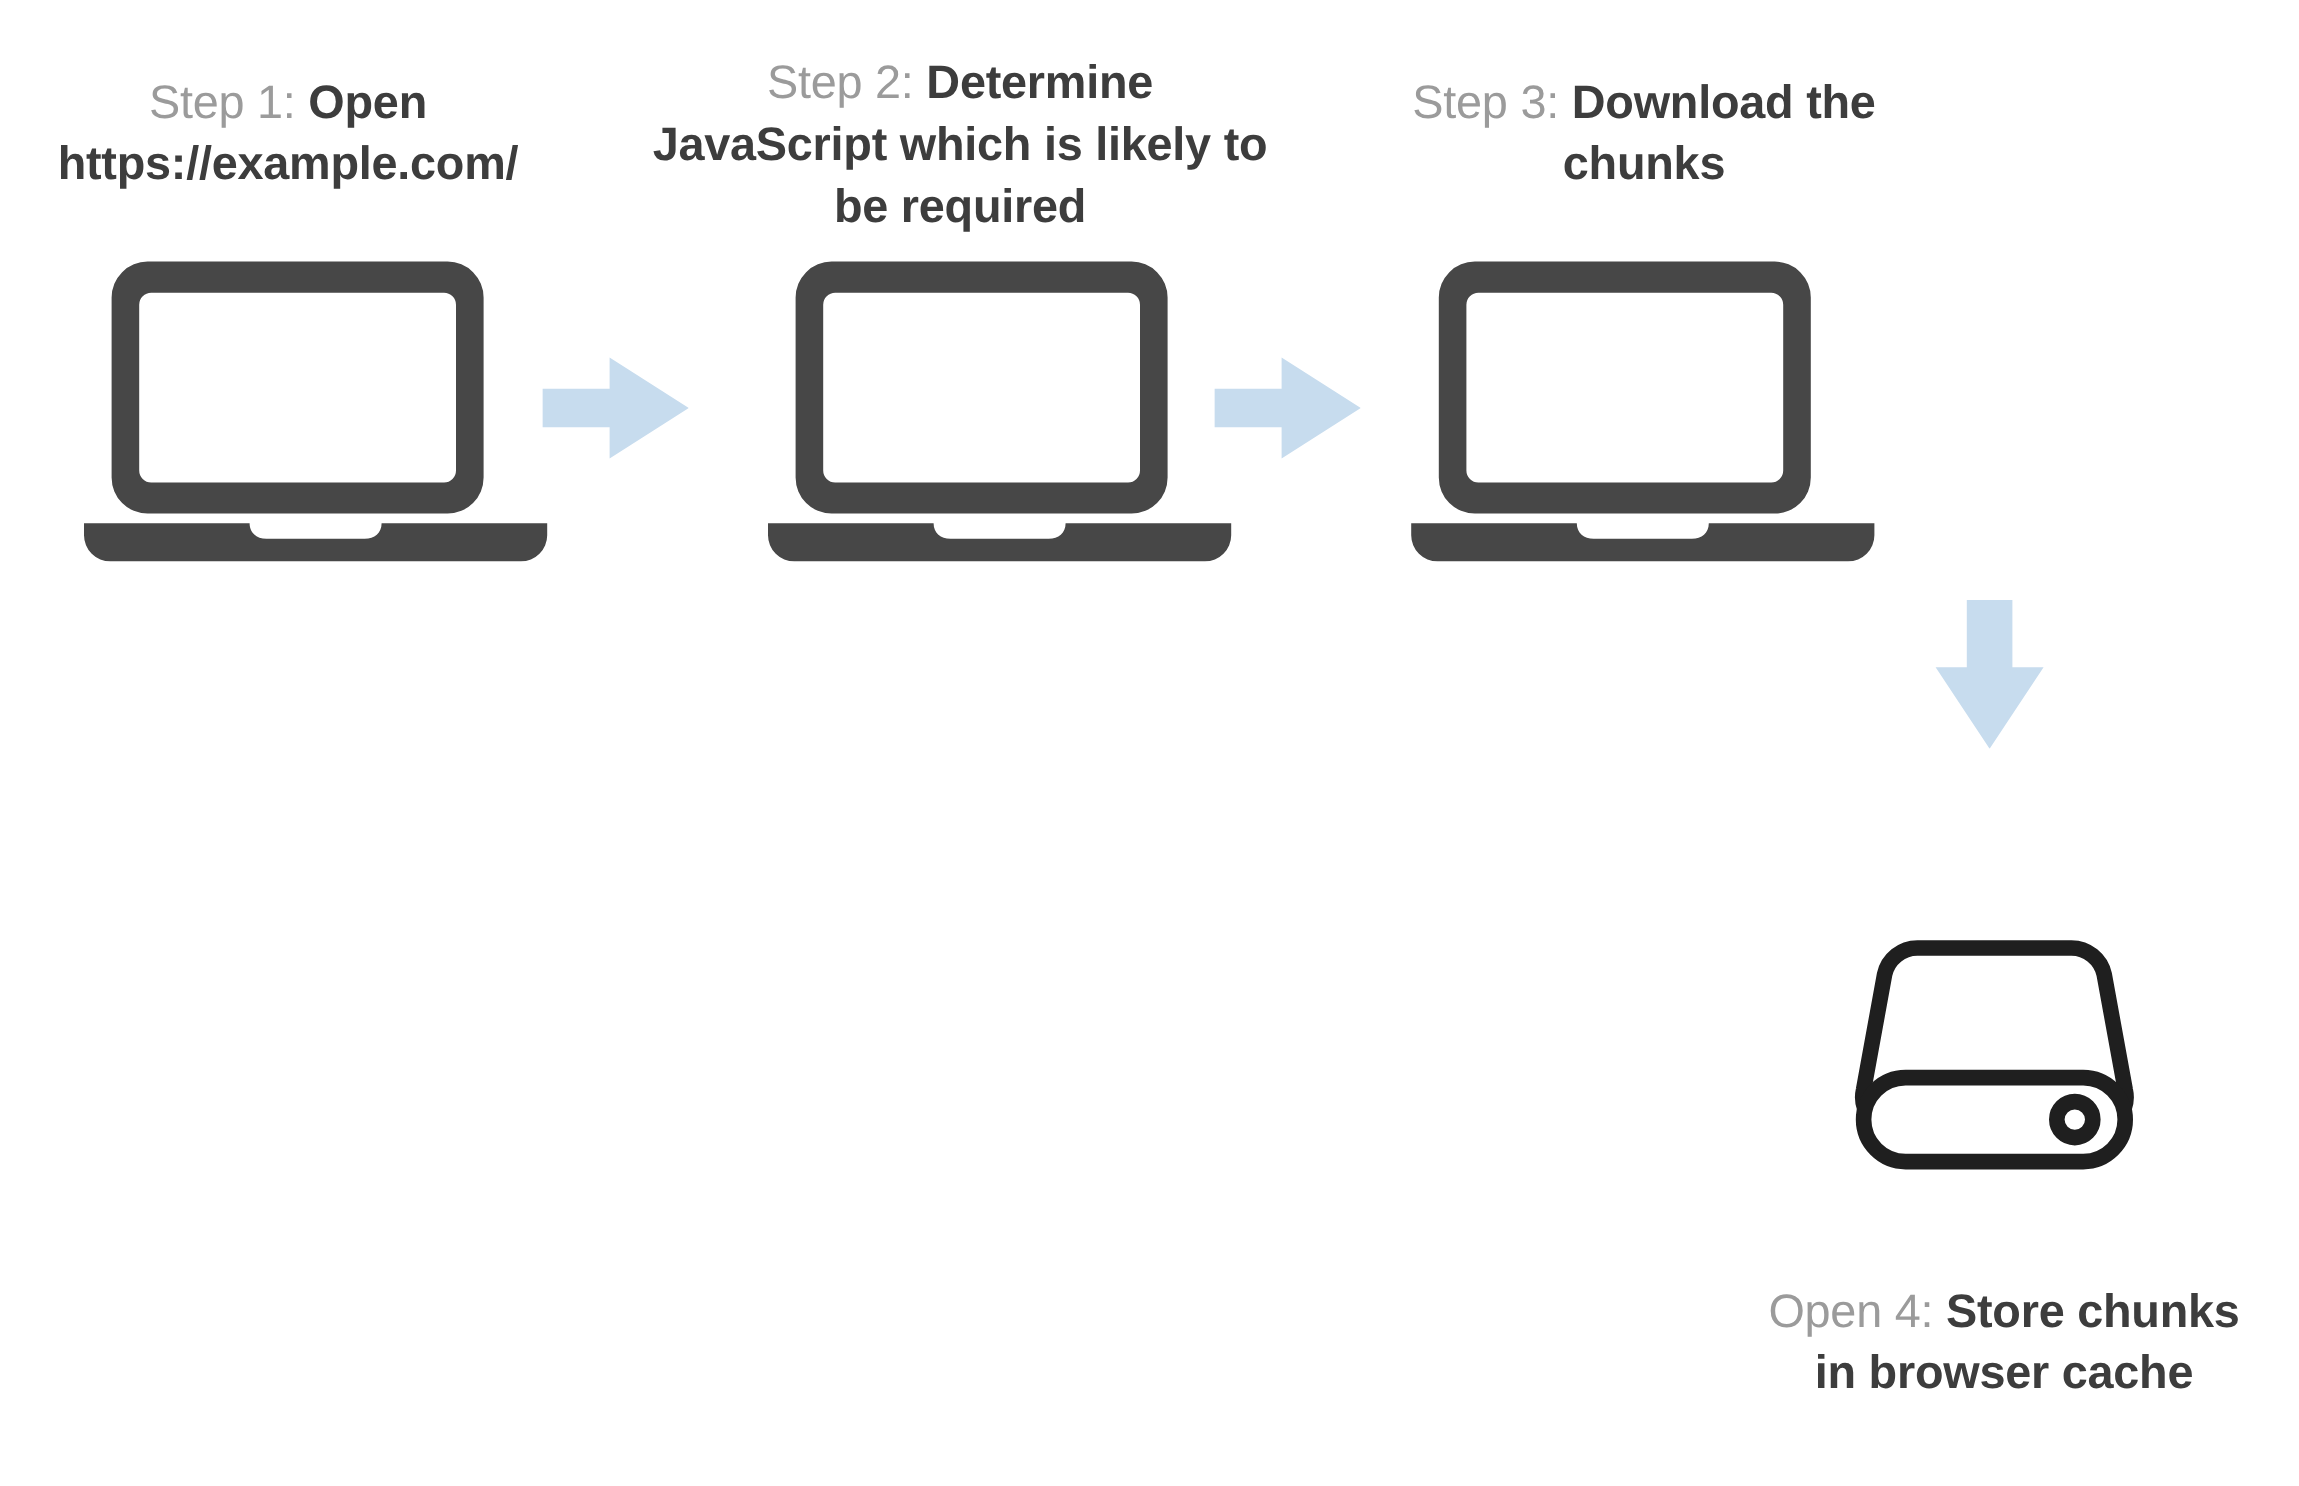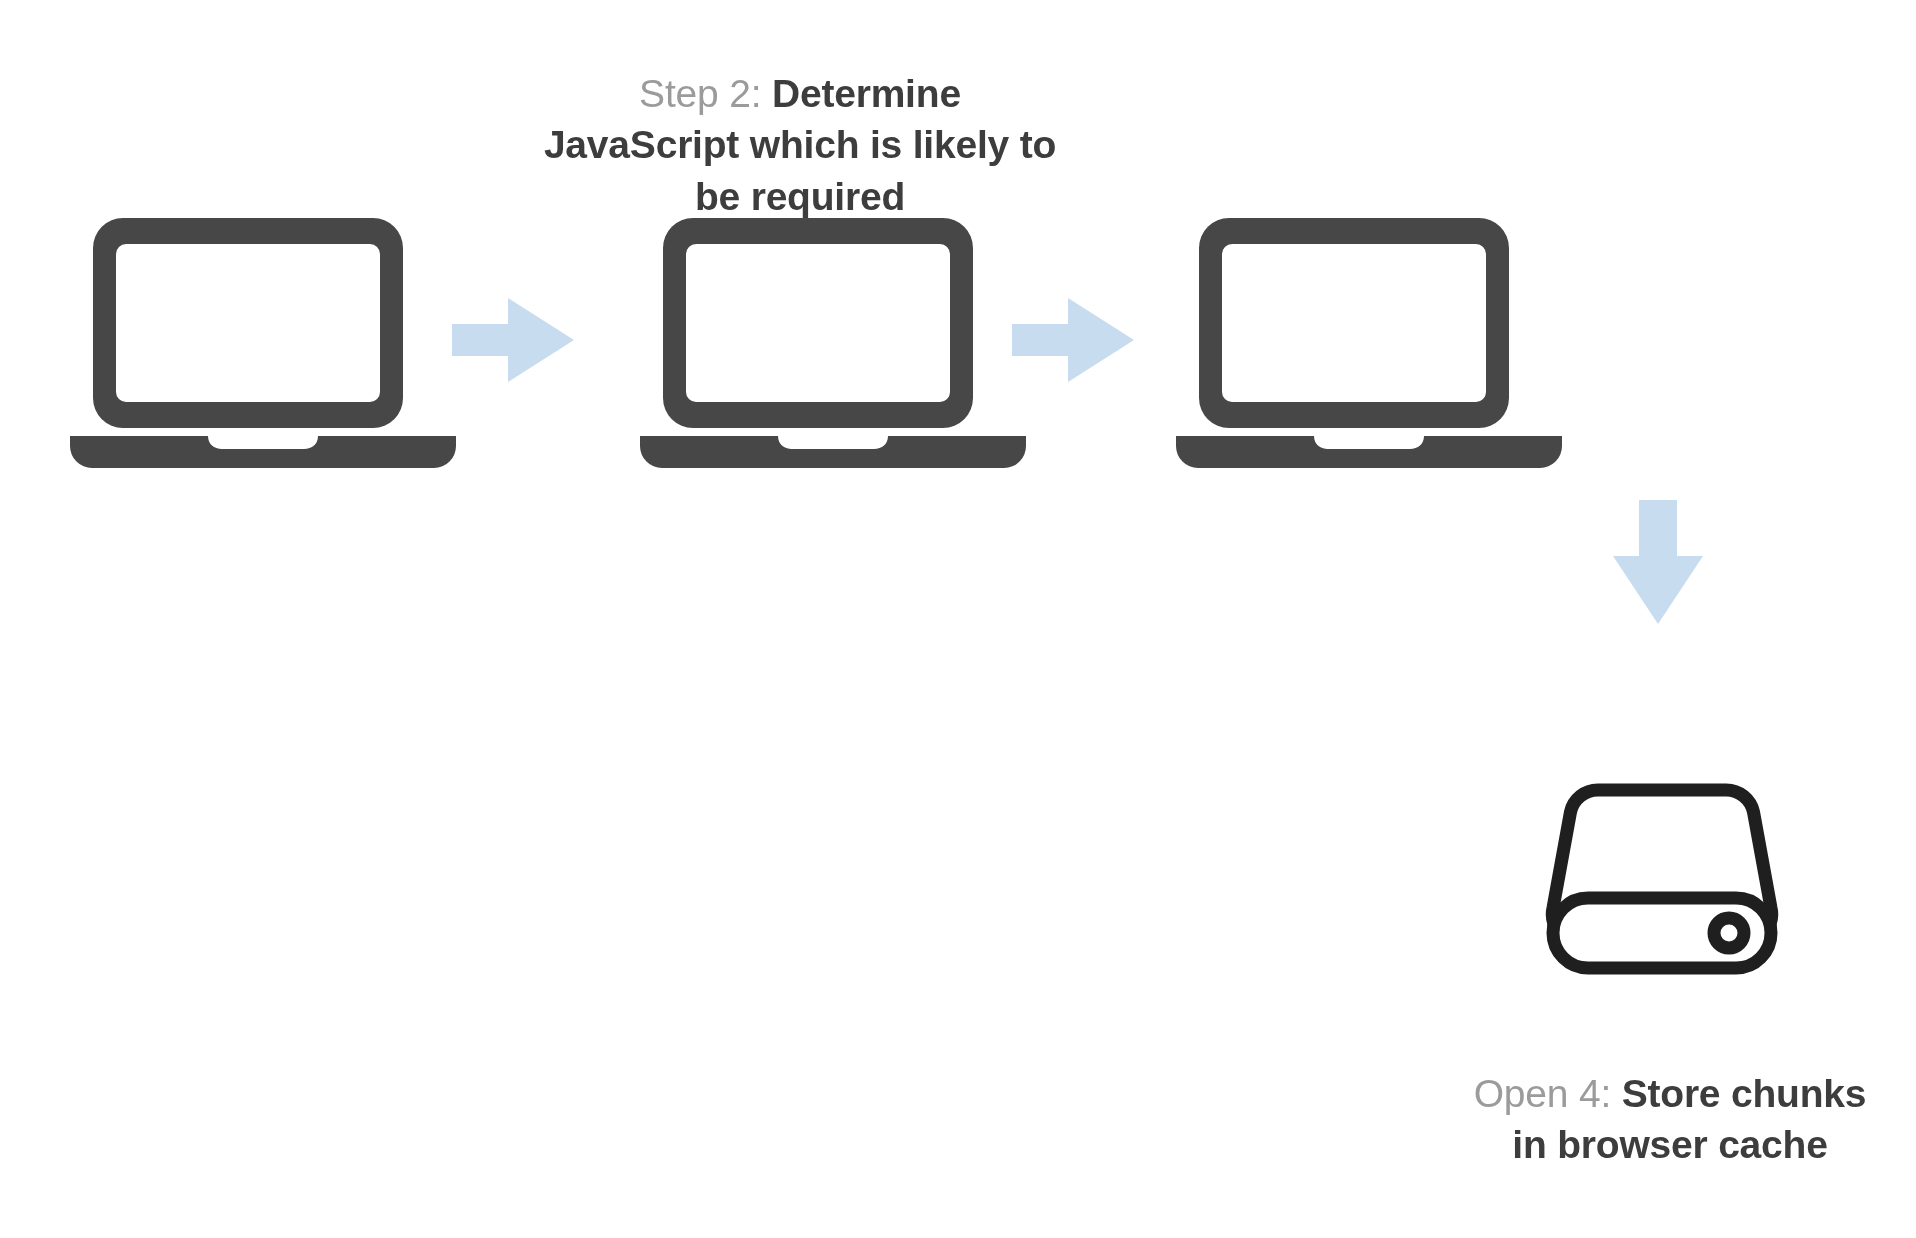--- a/index.html
+++ b/index.html
@@ -32,21 +32,21 @@
   .step-caption .lead {
     color: #9b9b9b;
     font-weight: 400;
   }
   .step-caption .emph {
     color: #3d3d3d;
     font-weight: 700;
   }
 
   #caption-1 { left: 30px;   top: 60px;  width: 420px; }
-  #caption-2 { left: 540px;  top: 68px;  width: 520px; }
+  #caption-2 { left: 540px;  top: 44px;  width: 520px; }
   #caption-3 { left: 1170px; top: 60px;  width: 400px; }
   #caption-4 { left: 1455px; top: 1068px; width: 430px; }
 
   
   .laptop {
     position: absolute;
     width: 390px;
     height: 262px;
   }
   #laptop-1 { left: 68px;   top: 206px; }
@@ -81,20 +81,23 @@
     width: 238px;
     height: 198px;
   }
   #storage-icon svg { display: block; width: 100%; height: 100%; }
 </style>
 </head>
 <body>
 
 <div class="canvas">
 
+  <div class="step-caption" id="caption-1">
+    <span class="lead">Step 1: </span><span class="emph">Open https://example.com/</span>
+  </div>
 
   <div class="laptop" id="laptop-1">
     <svg viewBox="0 0 390 262" xmlns="http://www.w3.org/2000/svg" aria-hidden="true">
       <path d="M55 12 h250 a30 30 0 0 1 30 30 v150 a30 30 0 0 1 -30 30 h-250 a30 30 0 0 1 -30 -30 v-150 a30 30 0 0 1 30 -30 z
                M58 38 h244 a10 10 0 0 1 10 10 v138 a10 10 0 0 1 -10 10 h-244 a10 10 0 0 1 -10 -10 v-138 a10 10 0 0 1 10 -10 z" fill="#474747" fill-rule="evenodd"></path>
       <path d="M2 230 h138 a0 0 0 0 1 0 0 c0 8 6 13 14 13 h82 c8 0 14 -5 14 -13 h138 v10 a22 22 0 0 1 -22 22 h-342 a22 22 0 0 1 -22 -22 z" fill="#474747"></path>
     </svg>
   </div>
 
   <div class="arrow-right" id="arrow-1">
@@ -114,20 +117,23 @@
       <path d="M2 230 h138 a0 0 0 0 1 0 0 c0 8 6 13 14 13 h82 c8 0 14 -5 14 -13 h138 v10 a22 22 0 0 1 -22 22 h-342 a22 22 0 0 1 -22 -22 z" fill="#474747"></path>
     </svg>
   </div>
 
   <div class="arrow-right" id="arrow-2">
     <svg viewBox="0 0 122 88" xmlns="http://www.w3.org/2000/svg" aria-hidden="true">
       <path d="M0 28 h56 V2 L122 44 L56 86 V60 H0 Z" fill="#c7dcee"></path>
     </svg>
   </div>
 
+  <div class="step-caption" id="caption-3">
+    <span class="lead">Step 3: </span><span class="emph">Download the chunks</span>
+  </div>
 
   <div class="laptop" id="laptop-3">
     <svg viewBox="0 0 390 262" xmlns="http://www.w3.org/2000/svg" aria-hidden="true">
       <path d="M55 12 h250 a30 30 0 0 1 30 30 v150 a30 30 0 0 1 -30 30 h-250 a30 30 0 0 1 -30 -30 v-150 a30 30 0 0 1 30 -30 z
                M58 38 h244 a10 10 0 0 1 10 10 v138 a10 10 0 0 1 -10 10 h-244 a10 10 0 0 1 -10 -10 v-138 a10 10 0 0 1 10 -10 z" fill="#474747" fill-rule="evenodd"></path>
       <path d="M2 230 h138 a0 0 0 0 1 0 0 c0 8 6 13 14 13 h82 c8 0 14 -5 14 -13 h138 v10 a22 22 0 0 1 -22 22 h-342 a22 22 0 0 1 -22 -22 z" fill="#474747"></path>
     </svg>
   </div>
 
   <div class="arrow-down">

